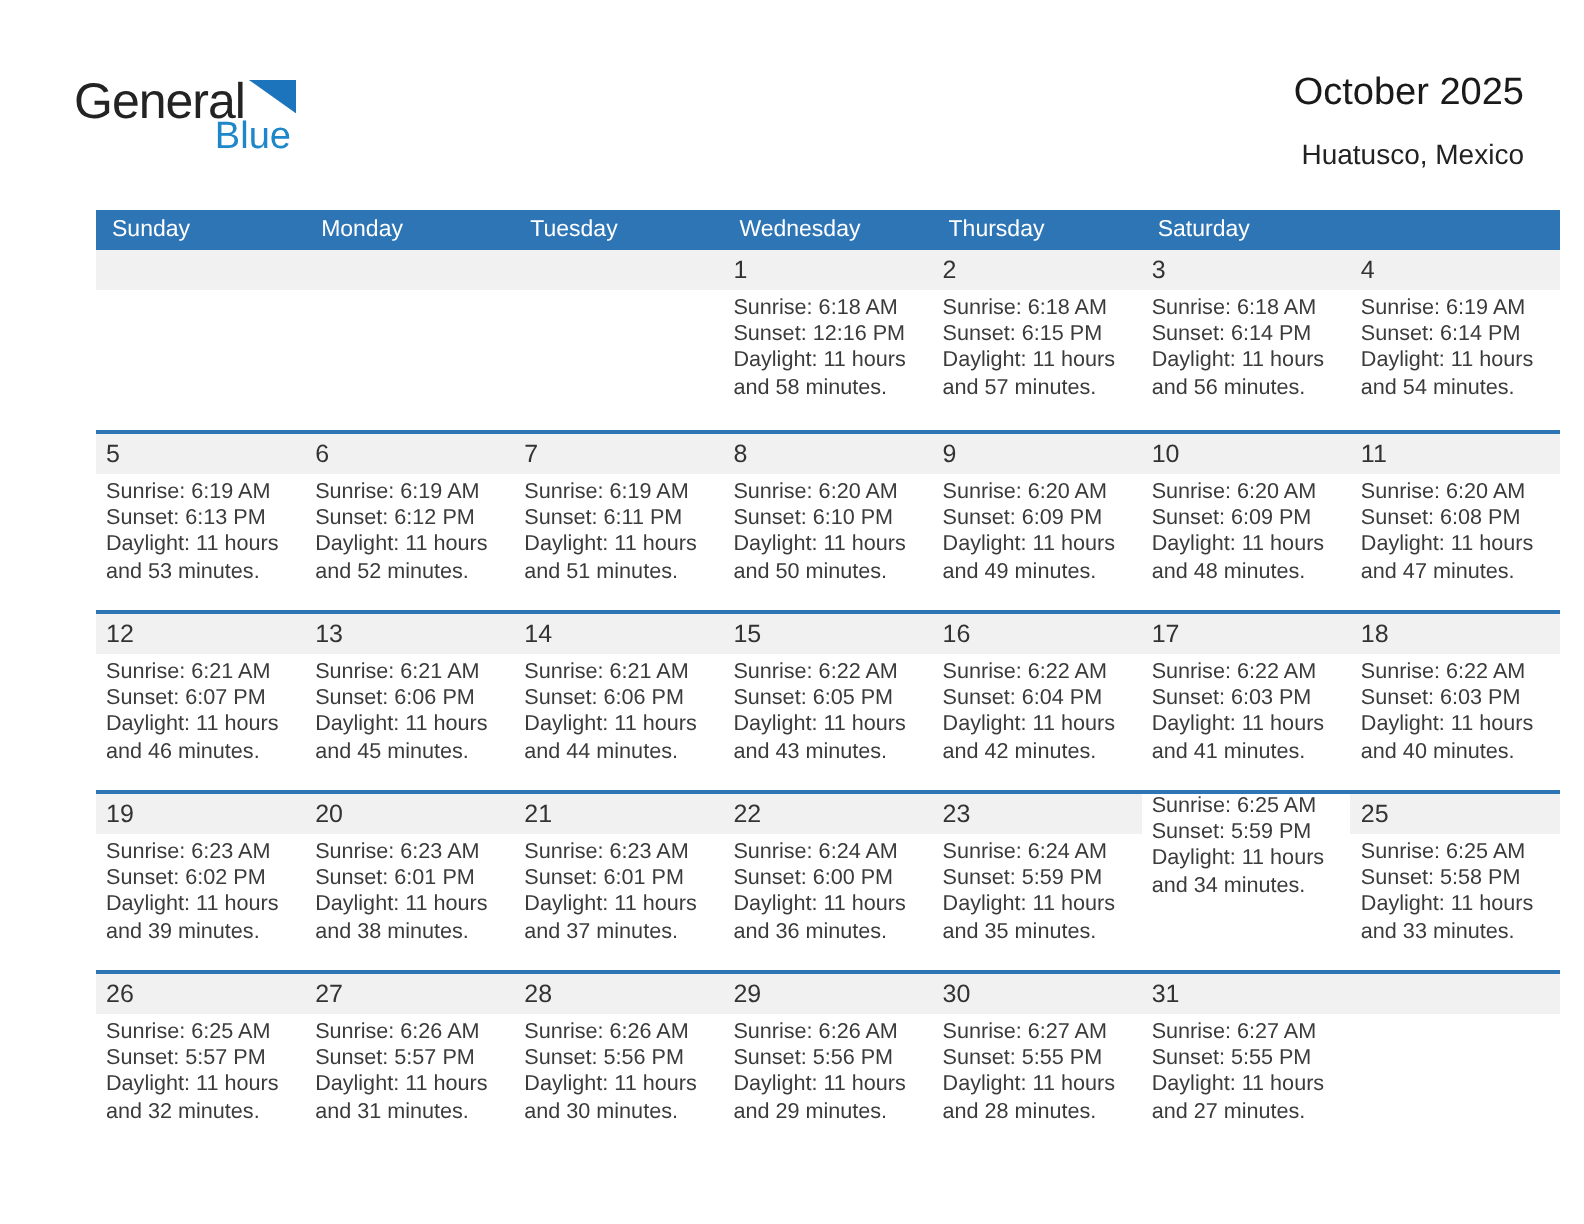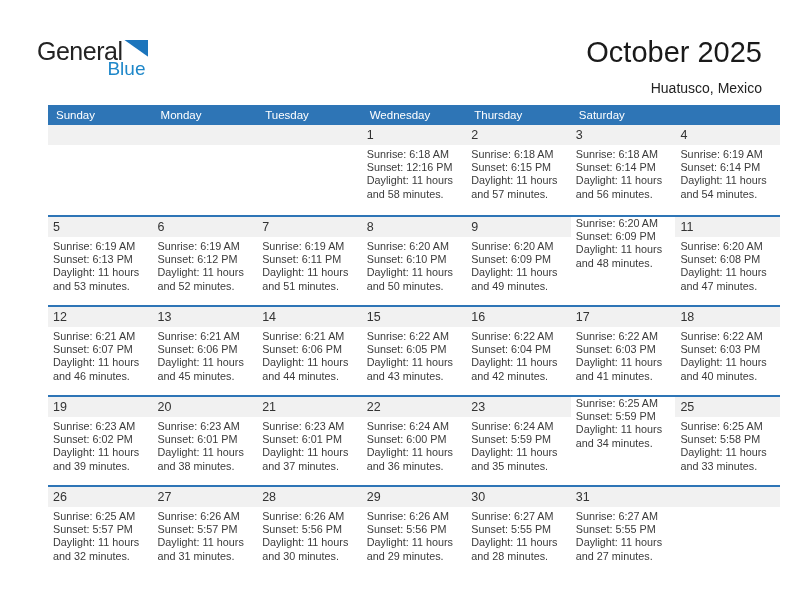--- a/index.html
+++ b/index.html
@@ -15,21 +15,21 @@
   .logo { position:absolute; left:37px; top:39px; display:inline-flex; flex-direction:column; }
   .logo-row1 { display:flex; align-items:flex-start; }
   .logo-general { font-size:25px; line-height:1; color:#232323; letter-spacing:-0.5px; }
   .logo-triangle { width:24px; height:17px; background:#1c75bc;
     clip-path:polygon(0 0, 100% 0, 100% 100%); margin-left:2px; margin-top:1px; }
   .logo-blue { font-size:19px; line-height:1; color:#1e87c9; align-self:flex-end;
     margin-top:-5px; margin-right:3px; }
 
   
   .title-block { position:absolute; right:30px; top:36px; text-align:right; }
-  .cal-title { font-size:29px; line-height:1.15; color:#1a1a1a; }
+  .cal-title { font-size:19px; line-height:1.15; color:#1a1a1a; }
   .cal-location { font-size:14px; line-height:1.2; color:#222222; margin-top:11px; }
 
   
   .calendar { position:absolute; left:48px; top:105px; width:732px; }
   .weekday-header { display:grid; grid-template-columns:repeat(7,1fr); background:#2e75b6; height:20px; }
   .weekday { color:#ffffff; font-size:11.5px; line-height:20px; padding-left:8px;
     white-space:nowrap; overflow:hidden; }
 
   .week { display:grid; grid-template-columns:repeat(7,1fr); height:90px; box-sizing:border-box; }
   .week + .week { border-top:2px solid #2e75b6; }
@@ -152,20 +152,21 @@
           <div class="ln">and 50 minutes.</div>
         </div>
       <div class="cell">
           <div class="num">9</div>
           <div class="ln">Sunrise: 6:20 AM</div>
           <div class="ln">Sunset: 6:09 PM</div>
           <div class="ln">Daylight: 11 hours</div>
           <div class="ln">and 49 minutes.</div>
         </div>
       <div class="cell">
+          <div class="num">10</div>
           <div class="ln">Sunrise: 6:20 AM</div>
           <div class="ln">Sunset: 6:09 PM</div>
           <div class="ln">Daylight: 11 hours</div>
           <div class="ln">and 48 minutes.</div>
         </div>
       <div class="cell">
           <div class="num">11</div>
           <div class="ln">Sunrise: 6:20 AM</div>
           <div class="ln">Sunset: 6:08 PM</div>
           <div class="ln">Daylight: 11 hours</div>

